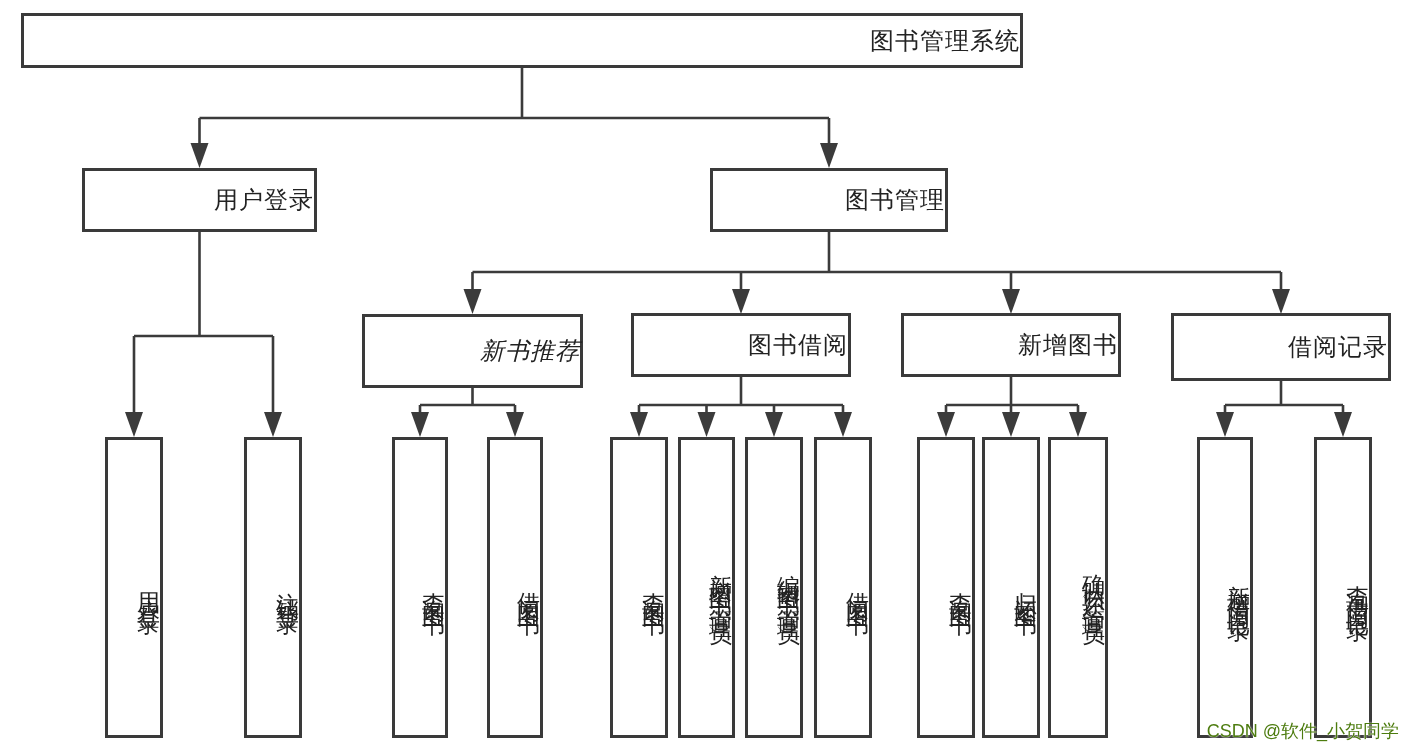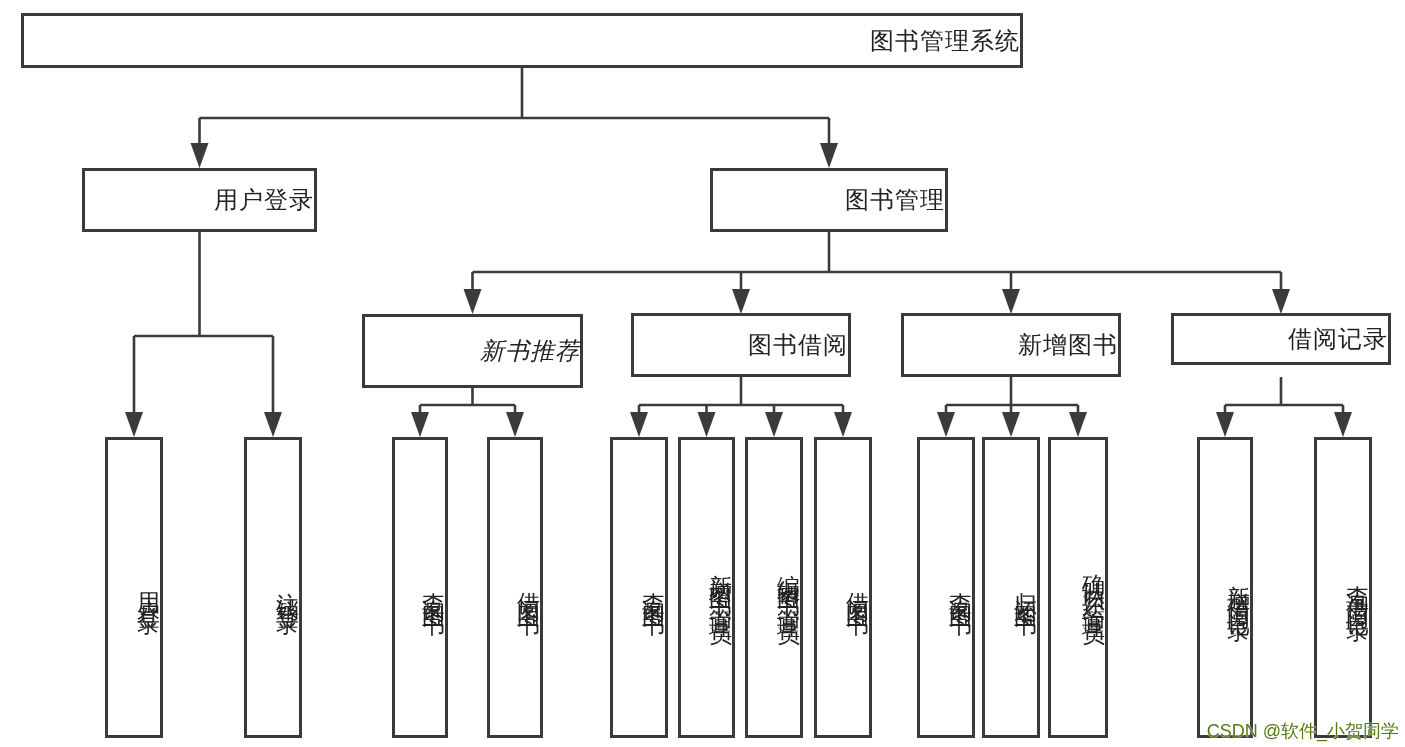--- a/index.html
+++ b/index.html
@@ -108,21 +108,21 @@
 
   <div class="node" style="left:362px; top:314px; width:221px; height:74px;font-style:italic;">
     <span class="h-label">新书推荐</span>
   </div>
   <div class="node" style="left:631px; top:313px; width:220px; height:64px;">
     <span class="h-label">图书借阅</span>
   </div>
   <div class="node" style="left:901px; top:313px; width:220px; height:64px;">
     <span class="h-label">新增图书</span>
   </div>
-  <div class="node" style="left:1171px; top:313px; width:220px; height:52px;">
+  <div class="node" style="left:1171px; top:313px; width:220px; height:68px;">
     <span class="h-label">借阅记录</span>
   </div>
 
   <div class="node leaf" style="left:105px; top:437px; width:58px; height:301px;">
     <span class="v-label">用户登录</span>
   </div>
   <div class="node leaf" style="left:244px; top:437px; width:58px; height:301px;">
     <span class="v-label">注销登录</span>
   </div>
 

